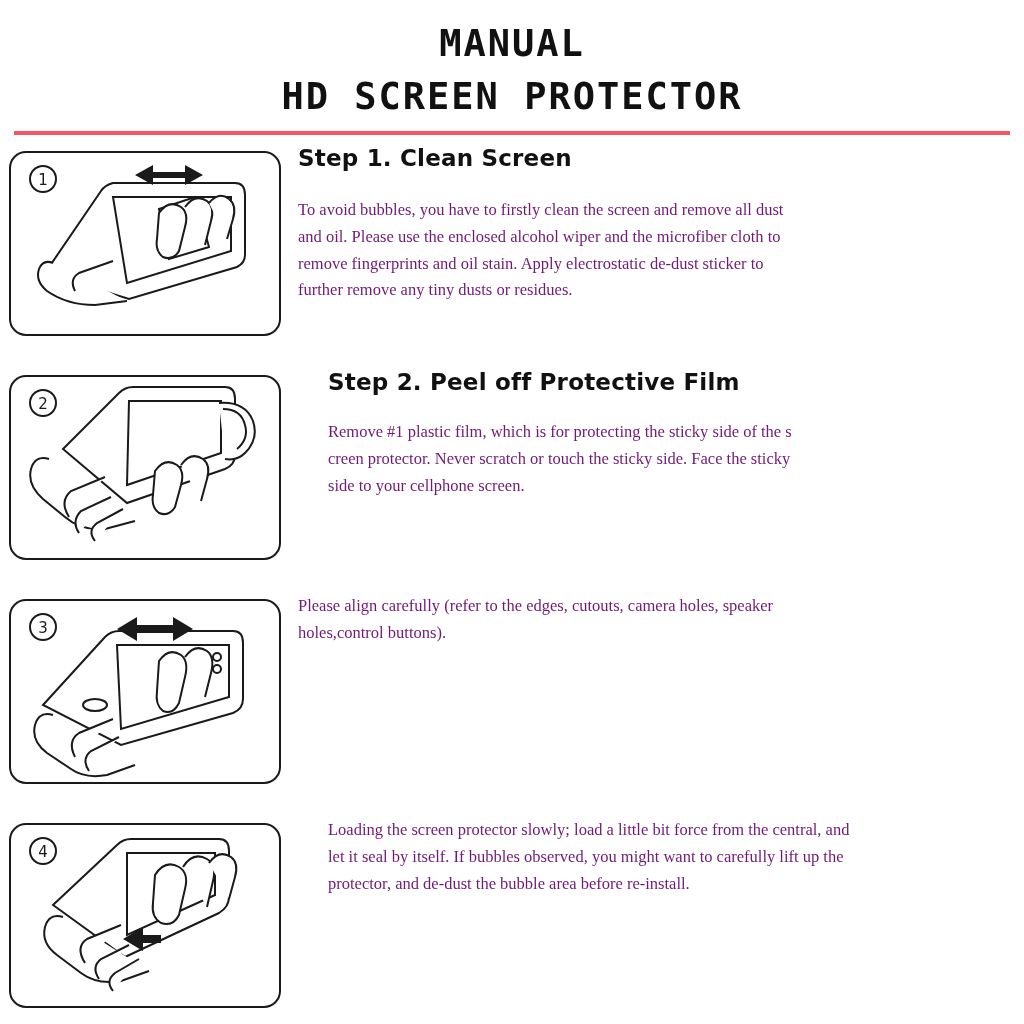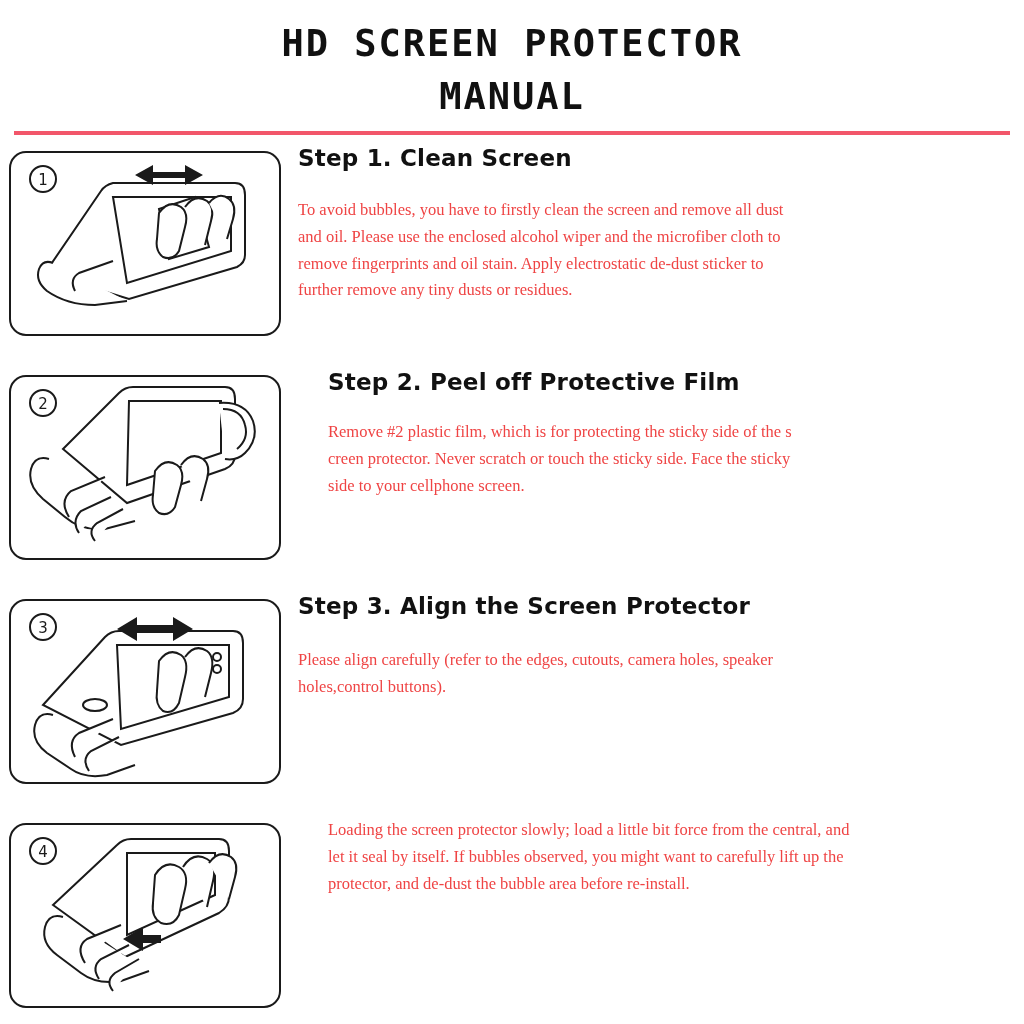--- a/index.html
+++ b/index.html
@@ -69,42 +69,42 @@
     font-weight: bold;
     font-size: 23px;
     color: #111;
     margin: 0 0 6px 0;
     letter-spacing: 0.2px;
   }
   .step-body {
     font-family: "Liberation Serif", serif;
     font-size: 16.5px;
     line-height: 1.62;
-    color: #ef4444;
+    color: #701a75;
     margin: 0;
     max-width: 500px;
   }
   .step-1 .step-title { margin-bottom: 26px; }
   .step-1 .step-body  { max-width: 490px; }
   .step-2 .step-title { margin-bottom: 24px; }
   .step-2 .step-body  { max-width: 492px; }
   .step-3 .step-title { margin-bottom: 28px; }
   .step-3 .step-body  { max-width: 500px; }
   .step-4 .step-title { margin-bottom: 22px; }
   .step-4 .step-body  { max-width: 522px; }
 
   .step-2 .content, .step-4 .content { padding-left: 6px; margin-left: 32px; }
   .step-1 .content, .step-3 .content { padding-left: 8px; }
 </style>
 </head>
 <body>
 
 <div class="header">
+  <div class="title-line second">MANUAL</div>
   <div class="title-line">HD SCREEN PROTECTOR</div>
-  <div class="title-line second">MANUAL</div>
   <div class="rule" style="background: rgb(242, 86, 106);"></div>
 </div>
 
 <div class="steps">
 
   <div class="step step-1">
     <div class="illus">
       <svg width="272" height="185" viewBox="0 0 272 185" fill="none" stroke="#1a1a1a" stroke-width="2">
         <rect x="1" y="1" width="270" height="183" rx="16" fill="#fff"></rect>
         <circle cx="34" cy="28" r="13" fill="#fff"></circle>
@@ -150,21 +150,21 @@
         <path d="M40 84 Q26 80 22 94 Q18 110 34 124 L56 142 Q72 156 96 154 L126 146" fill="#fff"></path>
         <path d="M60 142 Q50 126 62 116 L96 102" fill="#fff"></path>
         <path d="M70 158 Q62 146 72 136 L102 122" fill="#fff"></path>
         <path d="M86 166 Q78 156 88 148 L114 134" fill="#fff"></path>
         <path d="M146 96 Q156 82 168 90 Q176 96 172 110 L166 132 Q160 142 150 138 Q142 132 144 120 Z" fill="#fff"></path>
         <path d="M172 90 Q182 76 194 84 Q202 90 198 104 L192 126" fill="#fff"></path>
       </svg>
     </div>
     <div class="content">
       <h2 class="step-title">Step 2. Peel off Protective Film</h2>
-      <p class="step-body">Remove #2 plastic film, which is for protecting the sticky side of the s creen protector. Never scratch or touch the sticky side. Face the sticky side to your cellphone screen.</p>
+      <p class="step-body">Remove #1 plastic film, which is for protecting the sticky side of the s creen protector. Never scratch or touch the sticky side. Face the sticky side to your cellphone screen.</p>
     </div>
   </div>
 
   <div class="step step-3">
     <div class="illus">
       <svg width="272" height="185" viewBox="0 0 272 185" fill="none" stroke="#1a1a1a" stroke-width="2">
         <rect x="1" y="1" width="270" height="183" rx="16" fill="#fff"></rect>
         <circle cx="34" cy="28" r="13" fill="#fff"></circle>
         <text x="34" y="34" font-family="DejaVu Sans, sans-serif" font-size="15" fill="#1a1a1a" stroke="none" text-anchor="middle">3</text>
 
@@ -183,21 +183,20 @@
         <path d="M66 158 Q58 142 70 134 L104 120" fill="#fff"></path>
         <path d="M80 172 Q72 160 82 152 L110 138" fill="#fff"></path>
 
         <g stroke="none" fill="#1a1a1a">
           <path d="M128 18 L108 30 L128 42 L128 34 L146 34 L146 26 L128 26 Z"></path>
           <path d="M164 18 L184 30 L164 42 L164 34 L146 34 L146 26 L164 26 Z"></path>
         </g>
       </svg>
     </div>
     <div class="content">
-      <h2 class="step-title">Step 3. Align the Screen Protector</h2>
       <p class="step-body">Please align carefully (refer to the edges, cutouts, camera holes, speaker holes,control buttons).</p>
     </div>
   </div>
 
   <div class="step step-4">
     <div class="illus">
       <svg width="272" height="185" viewBox="0 0 272 185" fill="none" stroke="#1a1a1a" stroke-width="2">
         <rect x="1" y="1" width="270" height="183" rx="16" fill="#fff"></rect>
         <circle cx="34" cy="28" r="13" fill="#fff"></circle>
         <text x="34" y="34" font-family="DejaVu Sans, sans-serif" font-size="15" fill="#1a1a1a" stroke="none" text-anchor="middle">4</text>

